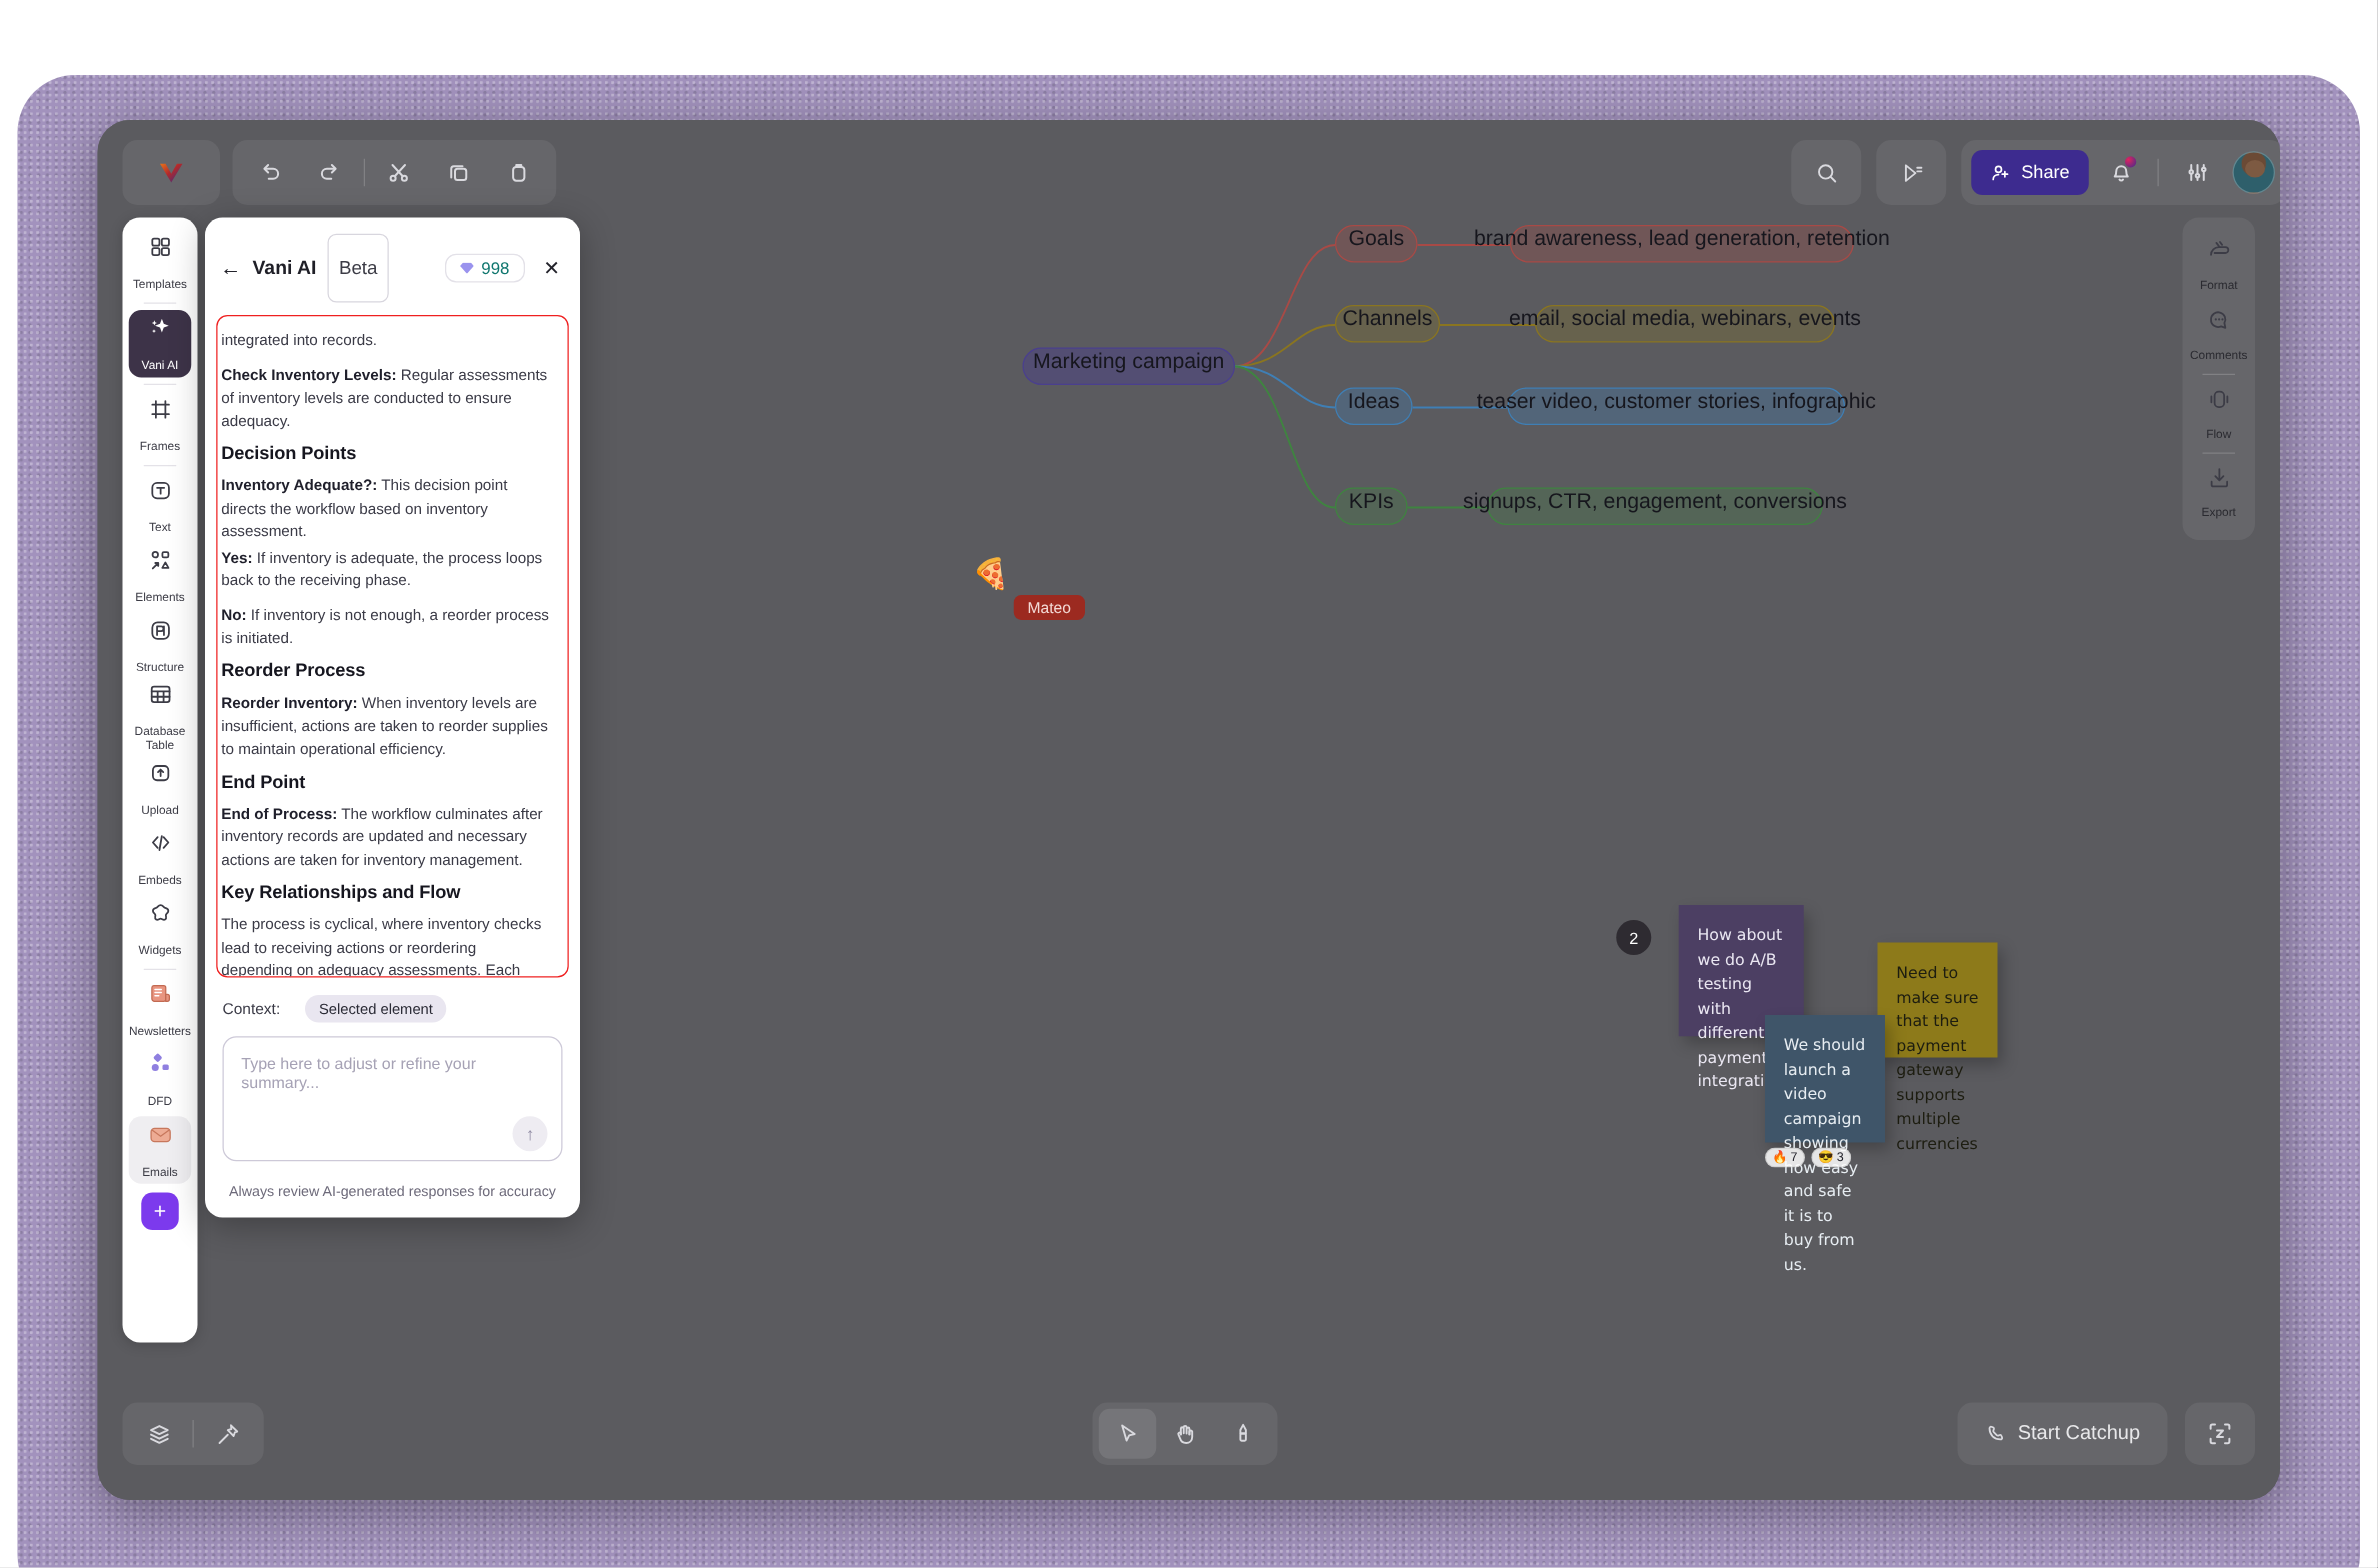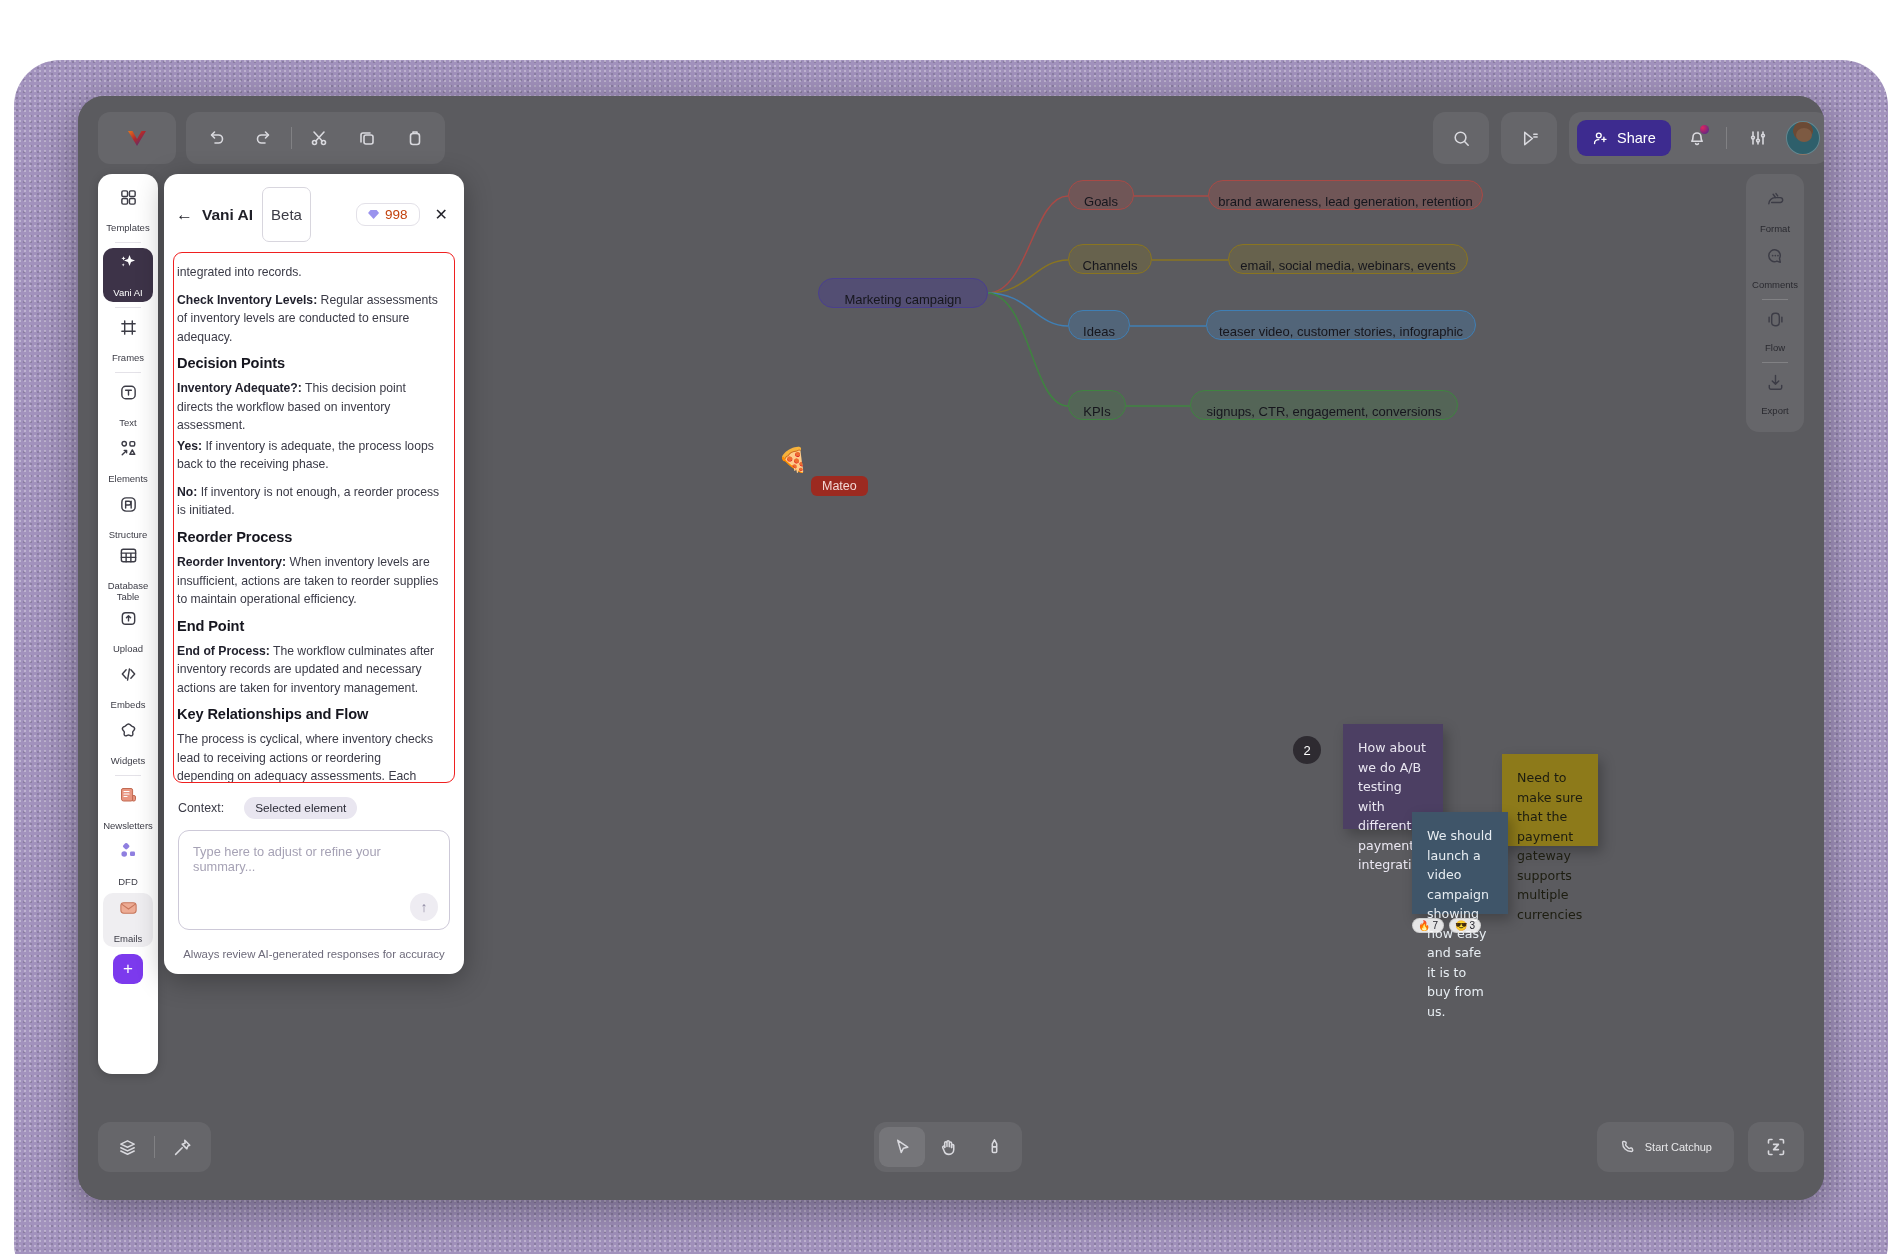--- a/index.html
+++ b/index.html
@@ -123,21 +123,21 @@
   .ai-head { display:flex; align-items:center; padding: 13px 14px 10px 12px; gap:9px; }
   .ai-back { cursor:pointer; color:#23232b; font-size:17px; line-height:1; }
   .ai-title { font-size:15.5px; font-weight:700; color:#1f1f27; }
   .ai-beta {
     border:1px solid #d8d6de; border-radius:7px; font-size:15px; color:#3c3c46;
     padding:18px 8px; cursor:pointer;
   }
   .ai-credits {
     margin-left:auto; display:flex; align-items:center; gap:6px;
     border:1px solid #e3e1e8; border-radius:9px; padding:3px 11px;
-    font-size:13.5px; color:#c2410c; cursor:pointer;
+    font-size:13.5px; color:#0f766e; cursor:pointer;
   }
   .gem { width:11px; height:9px; background:#9a93ee;
          clip-path: polygon(50% 100%, 0 32%, 22% 0, 78% 0, 100% 32%); }
   .ai-close { cursor:pointer; color:#23232b; font-size:16px; padding:0 2px 0 6px; }
 
   .ai-resp {
     margin: 0 9px; border:1.6px solid #ef2020; border-radius:9px;
     padding: 10px 13px 12px 3px; overflow:hidden;
     flex: 1 1 auto; min-height:0;
   }
@@ -160,22 +160,22 @@
   .ai-send {
     position:absolute; right:12px; bottom:13px; width:28px; height:28px;
     border-radius:50%; background:#eeecf2; display:flex; align-items:center;
     justify-content:center; color:#8d88a1; font-size:14px; cursor:pointer;
   }
   .ai-foot { text-align:center; font-size:11.4px; color:#6d6a7a; padding:14px 0 14px; }
 
   
   #mindmap { position:absolute; left:740px; top:60px; width:720px; height:300px; }
   .node {
-    position:absolute; display:flex; align-items:flex-end; justify-content:center;
-    border-radius:18px; font-size:13px; white-space:nowrap; cursor:pointer;
+    position:absolute; display:flex; align-items:flex-start; justify-content:center;
+    border-radius:18px; font-size:17px; white-space:nowrap; cursor:pointer;
     padding: 0 13px; height:30px;
   }
   
   .sticky {
     position:absolute; padding:14px 15px; font-size:12.6px; line-height:1.55;
     color:#1d1d26; cursor:pointer; box-shadow: 4px 6px 12px rgba(0,0,0,.25);
     font-family:"DejaVu Sans", sans-serif;
   }
   .sticky-badge {
     position:absolute; width:28px; height:28px; border-radius:50%;
@@ -207,21 +207,21 @@
   #bb-z     { right:20px; width:56px; justify-content:center; }
   .bb-btn { width:46px; height:40px; display:flex; align-items:center;
             justify-content:center; border-radius:9px; cursor:pointer; }
   .bb-btn.sel { background: rgba(255,255,255,.1); }
   .bb-sep { width:1px; height:22px; background: rgba(255,255,255,.18); margin:0 4px; }
   .zoom-track { position:relative; width:178px; height:16px; display:flex; align-items:center; cursor:pointer;}
   .zoom-line { position:absolute; left:8px; right:0; height:1.6px; background:#2d2d33; }
   .zoom-knob { position:absolute; left:0; width:15px; height:15px; border-radius:50%; background:#b5512a; }
   .zoom-pct { font-size:13px; color:#e8e8ea; min-width:36px; text-align:center; }
   .catch-btn { display:flex; align-items:center; gap:8px; padding: 0 16px;
-               height:40px; border-radius:9px; color:#e8e8ea; font-size:11px; cursor:pointer; }
+               height:40px; border-radius:9px; color:#e8e8ea; font-size:16px; cursor:pointer; }
   .ico { stroke:#d9d9de; stroke-width:1.6; fill:none; stroke-linecap:round; stroke-linejoin:round; }
   .ico-dark { stroke:#3c3c46; stroke-width:1.5; fill:none; stroke-linecap:round; stroke-linejoin:round; }
   .ico-w { stroke:#fff; stroke-width:1.6; fill:none; stroke-linecap:round; stroke-linejoin:round; }
 </style>
 </head>
 <body>
 
 <div id="root">
   <div class="frame-outer"></div>
   <div class="frame-noise"></div>

